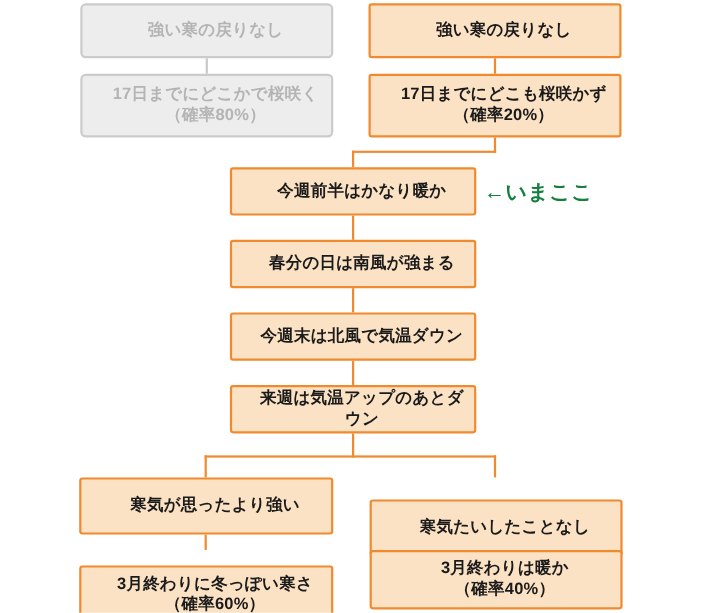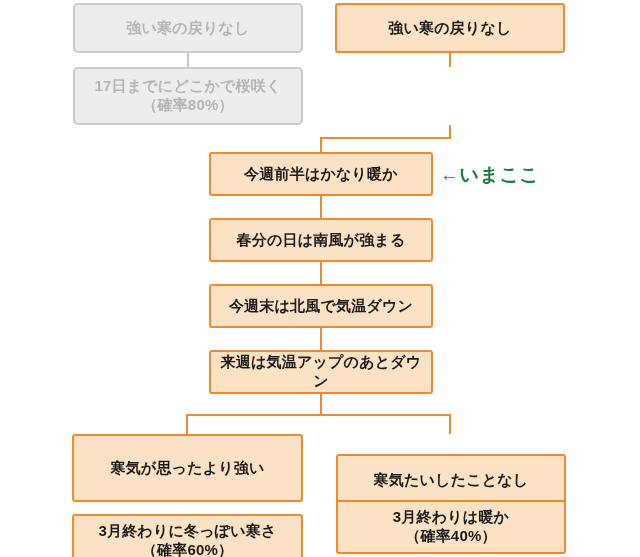--- a/index.html
+++ b/index.html
@@ -36,20 +36,21 @@
     display: flex;
     align-items: center;
     justify-content: center;
     text-align: center;
     color: #1a1a1a;
     font-weight: bold;
     font-size: 15px;
     line-height: 1.25;
     letter-spacing: 0.2px;
     z-index: 2;
+    padding-left: 16px;
   }
   .node.inactive {
     border: 2px solid #CBCBCB;
     background: #EDEDED;
     color: #B4B4B4;
     border-radius: 5px;
   }
   .node .node-label {
     display: block;
     white-space: pre-line;
@@ -96,38 +97,42 @@
 
   <div class="node inactive" style="left:73px; top:67px; width:230px; height:58px;">
     <span class="node-label">17日までにどこかで桜咲く
 （確率80%）</span>
   </div>
 
   <div class="node" style="left:335px; top:3px; width:230px; height:50px;">
     <span class="node-label">強い寒の戻りなし</span>
   </div>
 
+  <div class="node" style="left:335px; top:67px; width:230px; height:58px;">
+    <span class="node-label">17日までにどこも桜咲かず
+（確率20%）</span>
+  </div>
 
   <div class="node" style="left:209px; top:152px; width:224px; height:44px;">
     <span class="node-label">今週前半はかなり暖か</span>
   </div>
 
   <div class="node" style="left:209px; top:218px; width:224px; height:44px;">
     <span class="node-label">春分の日は南風が強まる</span>
   </div>
 
   <div class="node" style="left:209px; top:284px; width:224px; height:44px;">
     <span class="node-label">今週末は北風で気温ダウン</span>
   </div>
 
   <div class="node" style="left:209px; top:350px; width:224px; height:44px;">
     <span class="node-label">来週は気温アップのあとダウン</span>
   </div>
 
-  <div class="node" style="left:72px; top:434px; width:231px; height:68px;">
+  <div class="node" style="left:72px; top:434px; width:231px; height:52px;">
     <span class="node-label">寒気が思ったより強い</span>
   </div>
 
   <div class="node" style="left:336px; top:454px; width:230px; height:52px;">
     <span class="node-label">寒気たいしたことなし</span>
   </div>
 
   <div class="node" style="left:72px; top:500px; width:231px; height:54px;margin-top:14px;">
     <span class="node-label">3月終わりに冬っぽい寒さ
 （確率60%）</span>

